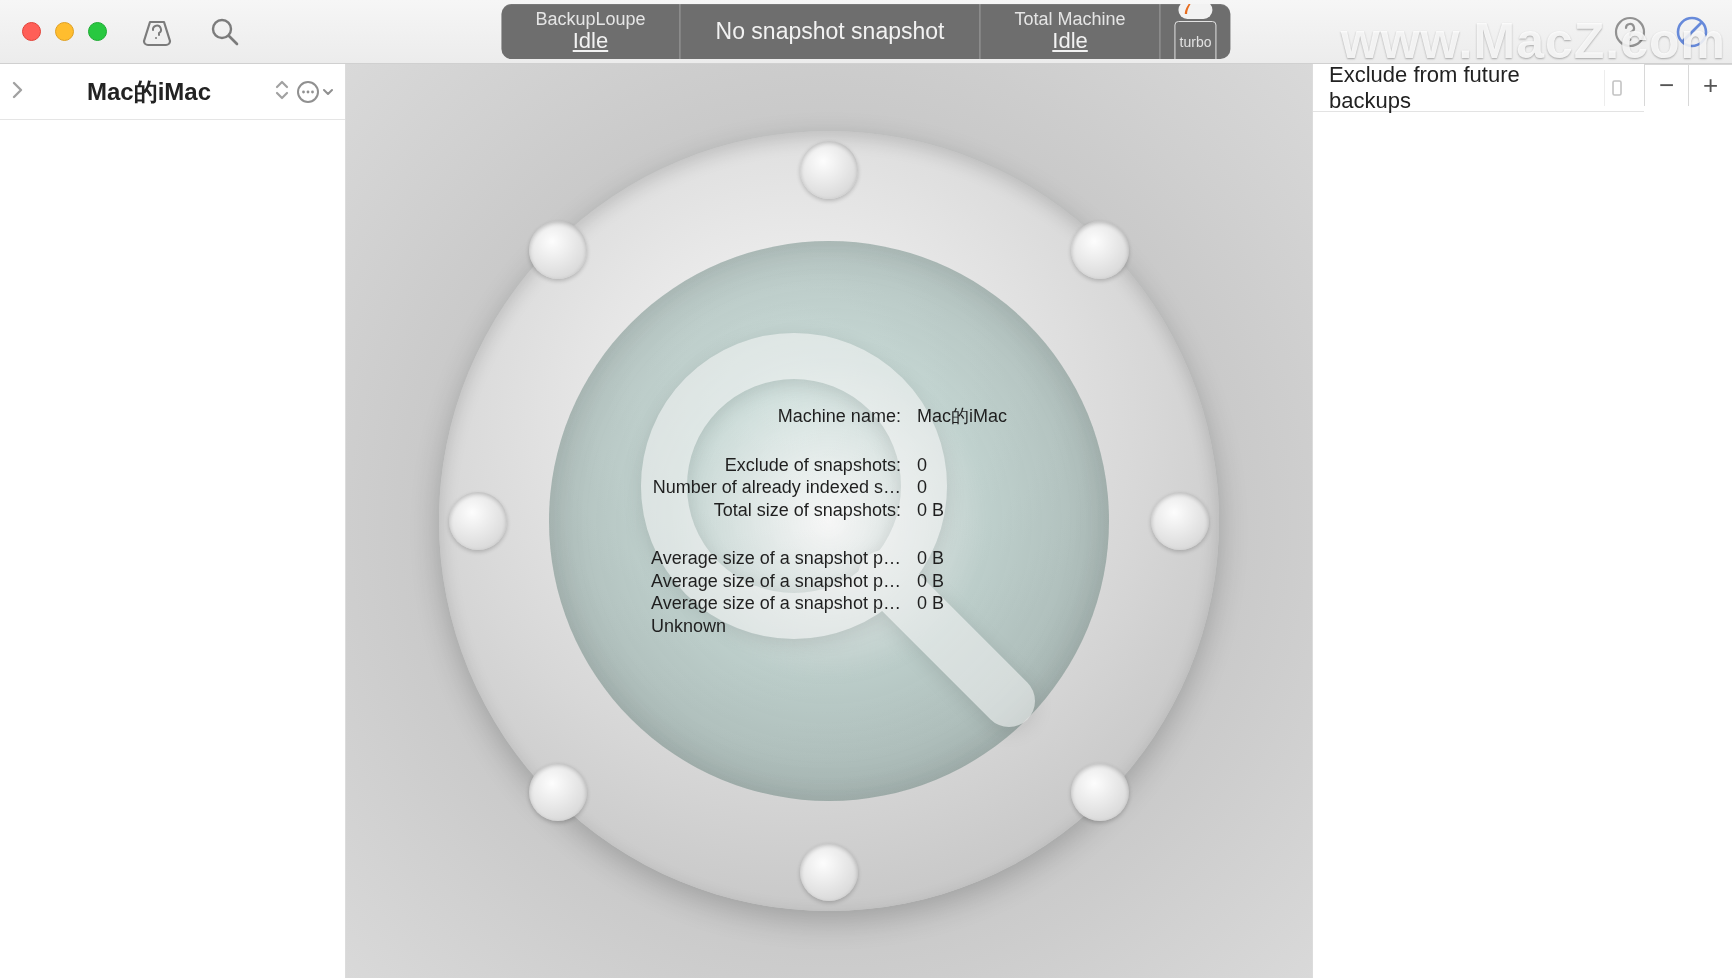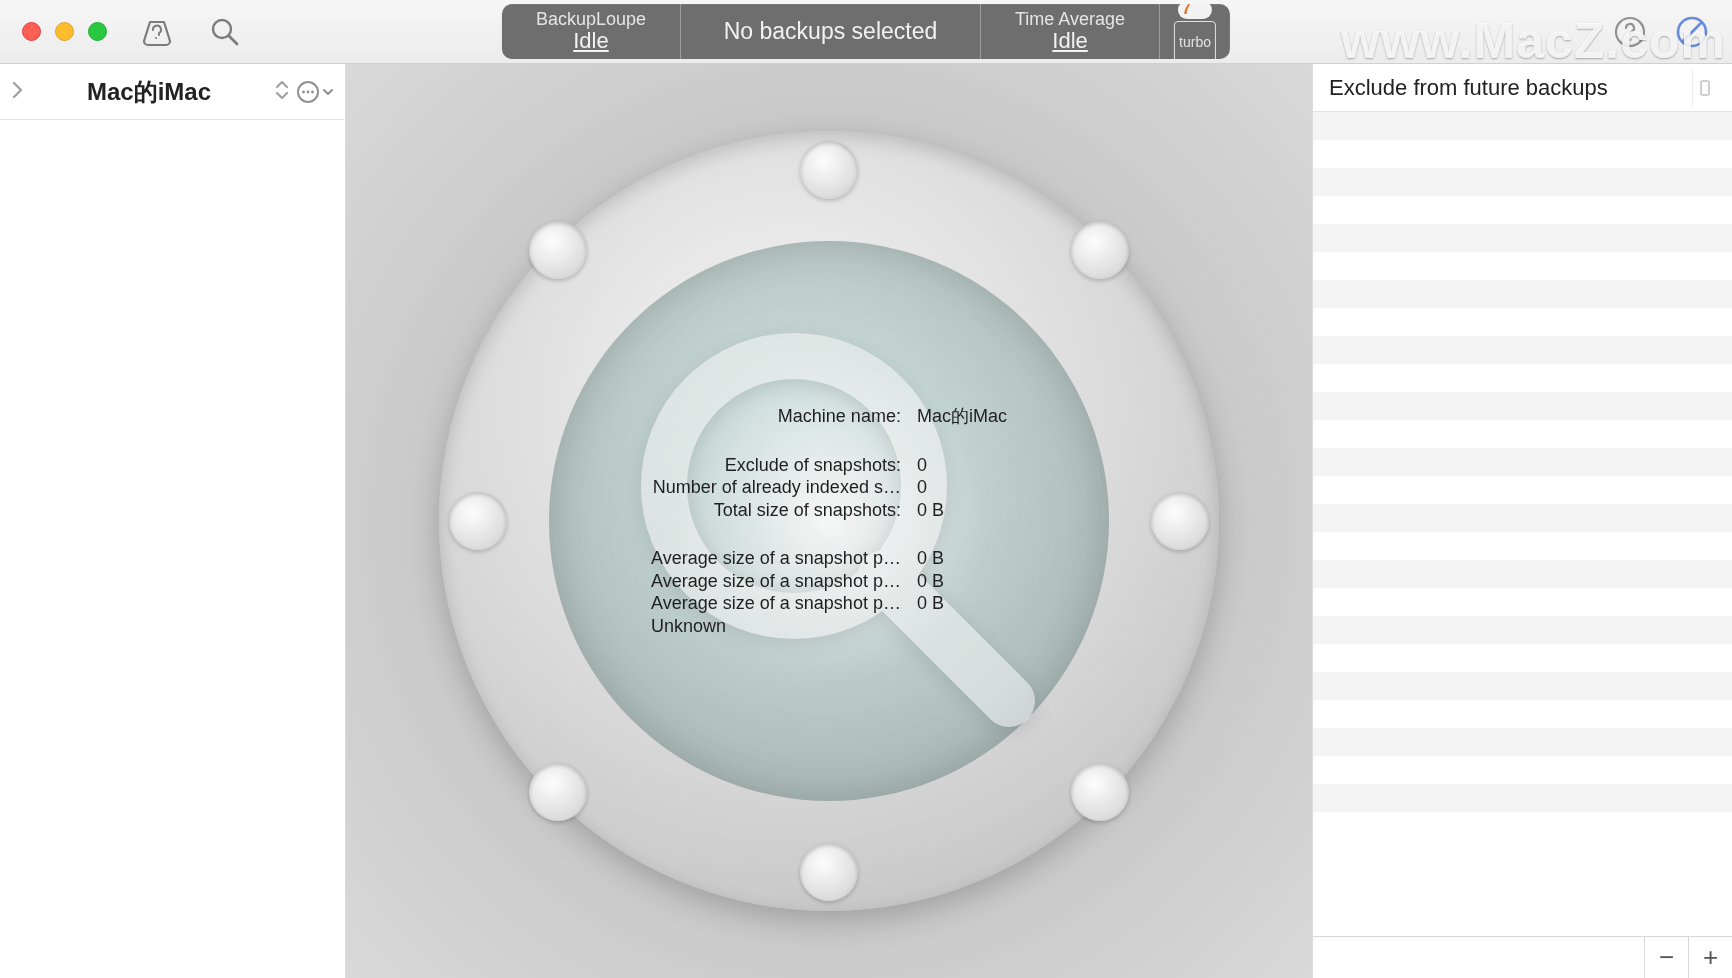--- a/index.html
+++ b/index.html
@@ -157,21 +157,21 @@
     .info-grid{
       position:relative;z-index:5;
       display:grid;grid-template-columns:max-content max-content;column-gap:16px;
       font-size:18px;color:#1f1f1f;line-height:1.25
     }
     .info-grid .lbl{justify-self:end}
     .info-grid .spacer{height:26px}
 
     
     .right{
-      width:420px;display:flex;flex-direction:column;border-left:1px solid #dcdcdc;
+      width:420px;display:flex;flex-direction:row;border-left:1px solid #dcdcdc;
       background:#fff
     }
     .right-header{
       height:48px;display:flex;align-items:center;padding:0 16px;
       border-bottom:1px solid #e3e3e3;font-size:22px;color:#222
     }
     .right-header .btn-right{
       margin-left:auto;width:24px;height:36px;border-left:1px solid #dcdcdc;display:flex;align-items:center;justify-content:center;opacity:.5
     }
     .right-list{
@@ -219,24 +219,24 @@
       <line x1="20" y1="20" x2="28" y2="28" stroke="#555" stroke-width="2.6" stroke-linecap="round"></line>
     </svg>
   </div>
 
   <div class="status-bar">
     <div class="status-cell">
       <span class="status-top">BackupLoupe</span>
       <span class="status-bottom">Idle</span>
     </div>
     <div class="status-cell" style="min-width:300px">
-      <span class="status-single">No backups selected</span>
+      <span class="status-single">No snapshot snapshot</span>
     </div>
     <div class="status-cell">
-      <span class="status-top">Time Average</span>
+      <span class="status-top">Total Machine</span>
       <span class="status-bottom">Idle</span>
     </div>
     <div class="status-cell badge">
       <div class="turbo-box">
         <div class="turbo-lamp"></div>
         <div class="turbo-text">turbo</div>
       </div>
     </div>
   </div>
 

